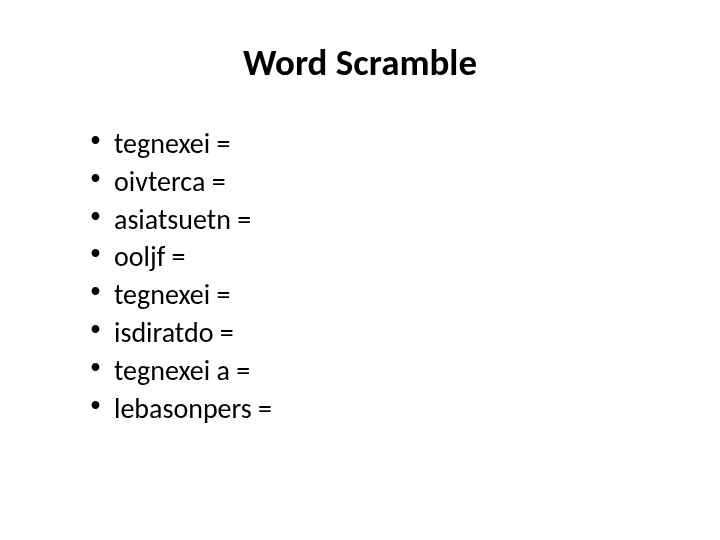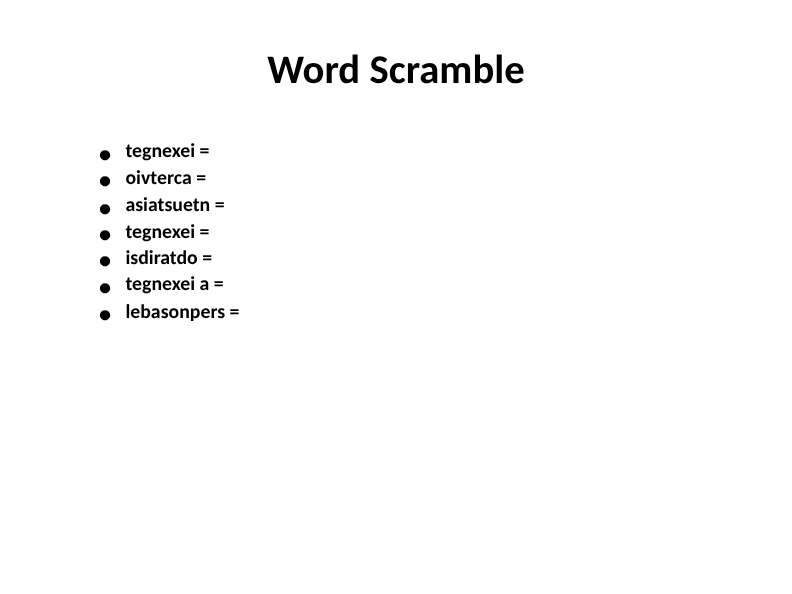--- a/index.html
+++ b/index.html
@@ -25,41 +25,41 @@
       font-weight: bold;
       text-align: center;
       margin-bottom: 40px;
       margin-top: 10px;
     }
     .list {
       list-style: none;
       padding-left: 30px;
     }
     .list-item {
-      font-size: 18px;
+      font-size: 28px;
       line-height: 1.35;
       position: relative;
       padding-left: 24px;
-      font-weight: bold;
     }
     .list-item::before {
       content: "•";
       position: absolute;
       left: 0;
       top: 0;
       font-size: 22px;
     }
   </style>
 </head>
 <body>
 
 <div class="slide">
   <h1 class="title">Word Scramble</h1>
   <ul class="list">
     <li class="list-item">tegnexei =</li>
     <li class="list-item">oivterca =</li>
     <li class="list-item">asiatsuetn =</li>
+    <li class="list-item">ooljf =</li>
     <li class="list-item">tegnexei =</li>
     <li class="list-item">isdiratdo =</li>
     <li class="list-item">tegnexei a =</li>
     <li class="list-item">lebasonpers =</li>
   </ul>
 </div>
 
 </body></html>

